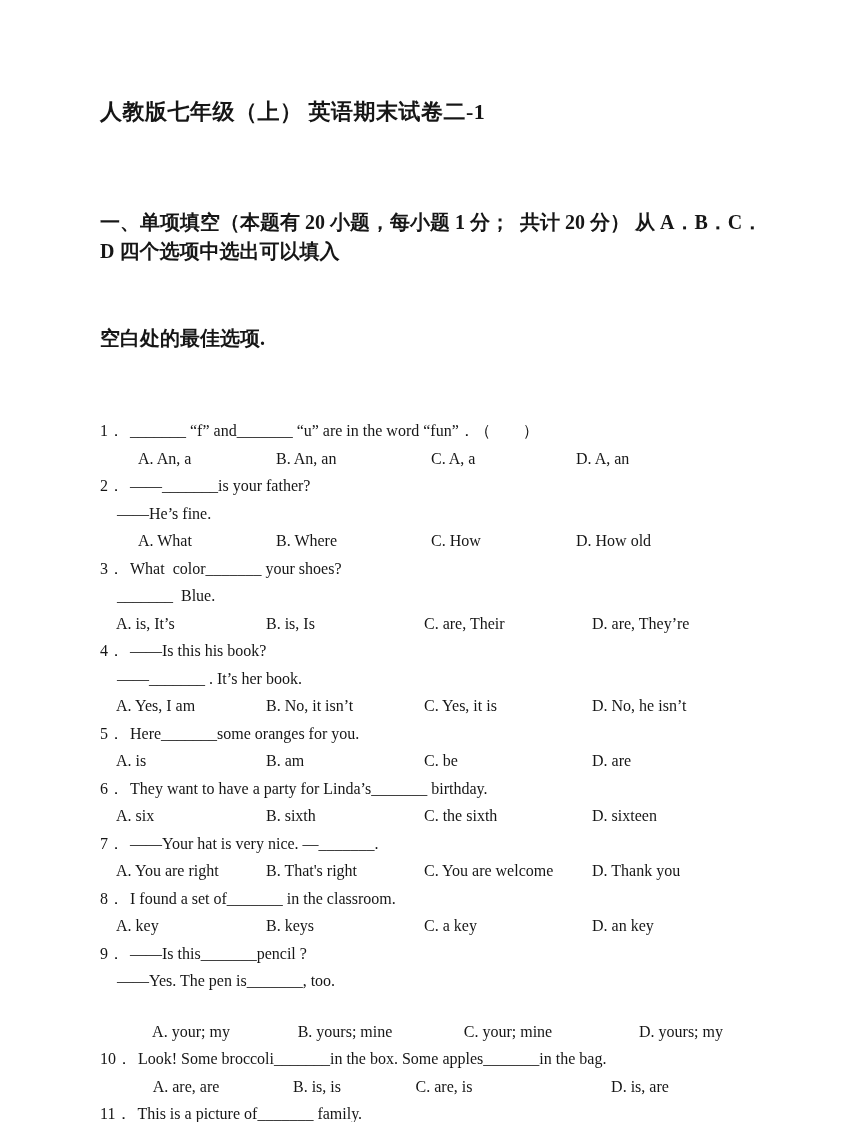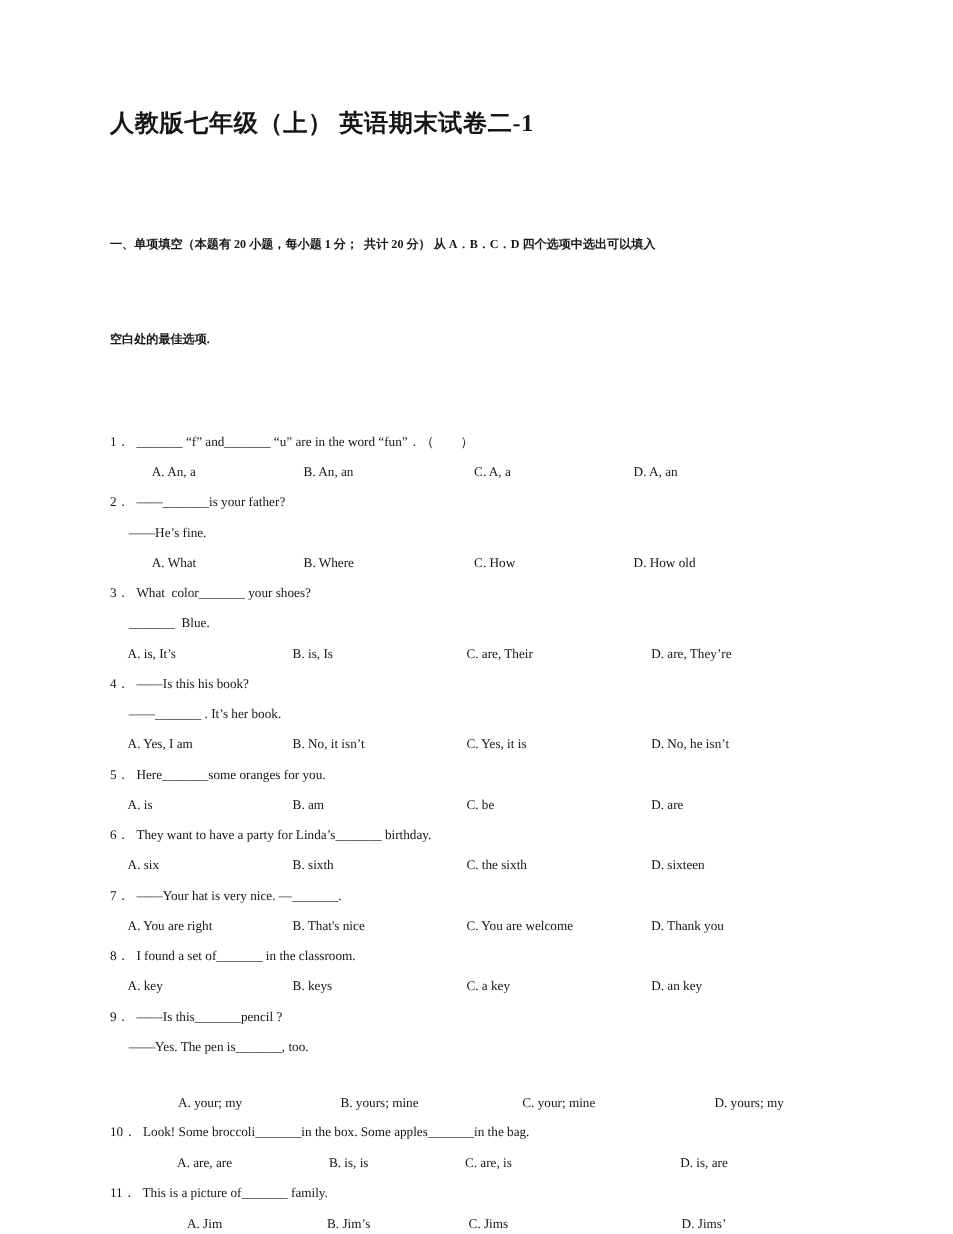--- a/index.html
+++ b/index.html
@@ -22,28 +22,28 @@
   .title {
     text-align: left;
     font-weight: bold;
     font-size: 22px;
     letter-spacing: 0.5px;
     margin-bottom: 24px;
     line-height: 28px;
   }
   .heading {
     font-weight: bold;
-    font-size: 11px;
+    font-size: 20px;
     line-height: 29px;
     margin-bottom: 6px;
     white-space: pre-wrap;
   }
   .line {
     line-height: 27.5px;
-    font-size: 12px;
+    font-size: 16px;
     white-space: pre-wrap;
   }
   .qnum {
     padding-right: 6px;
   }
   .reply {
     padding-left: 17px;
   }
   .opts {
     display: grid;
@@ -134,21 +134,21 @@
       <span>B. sixth</span>
       <span>C. the sixth</span>
       <span>D. sixteen</span>
     </div>
   </div>
 
   <div>
     <div class="line"><span class="qnum">7．</span><span>——Your hat is very nice. —_______.</span></div>
     <div class="line opts">
       <span>A. You are right</span>
-      <span>B. That's nice</span>
+      <span>B. That's right</span>
       <span>C. You are welcome</span>
       <span>D. Thank you</span>
     </div>
   </div>
 
   <div>
     <div class="line"><span class="qnum">8．</span><span>I found a set of_______ in the classroom.</span></div>
     <div class="line opts">
       <span>A. key</span>
       <span>B. keys</span>

